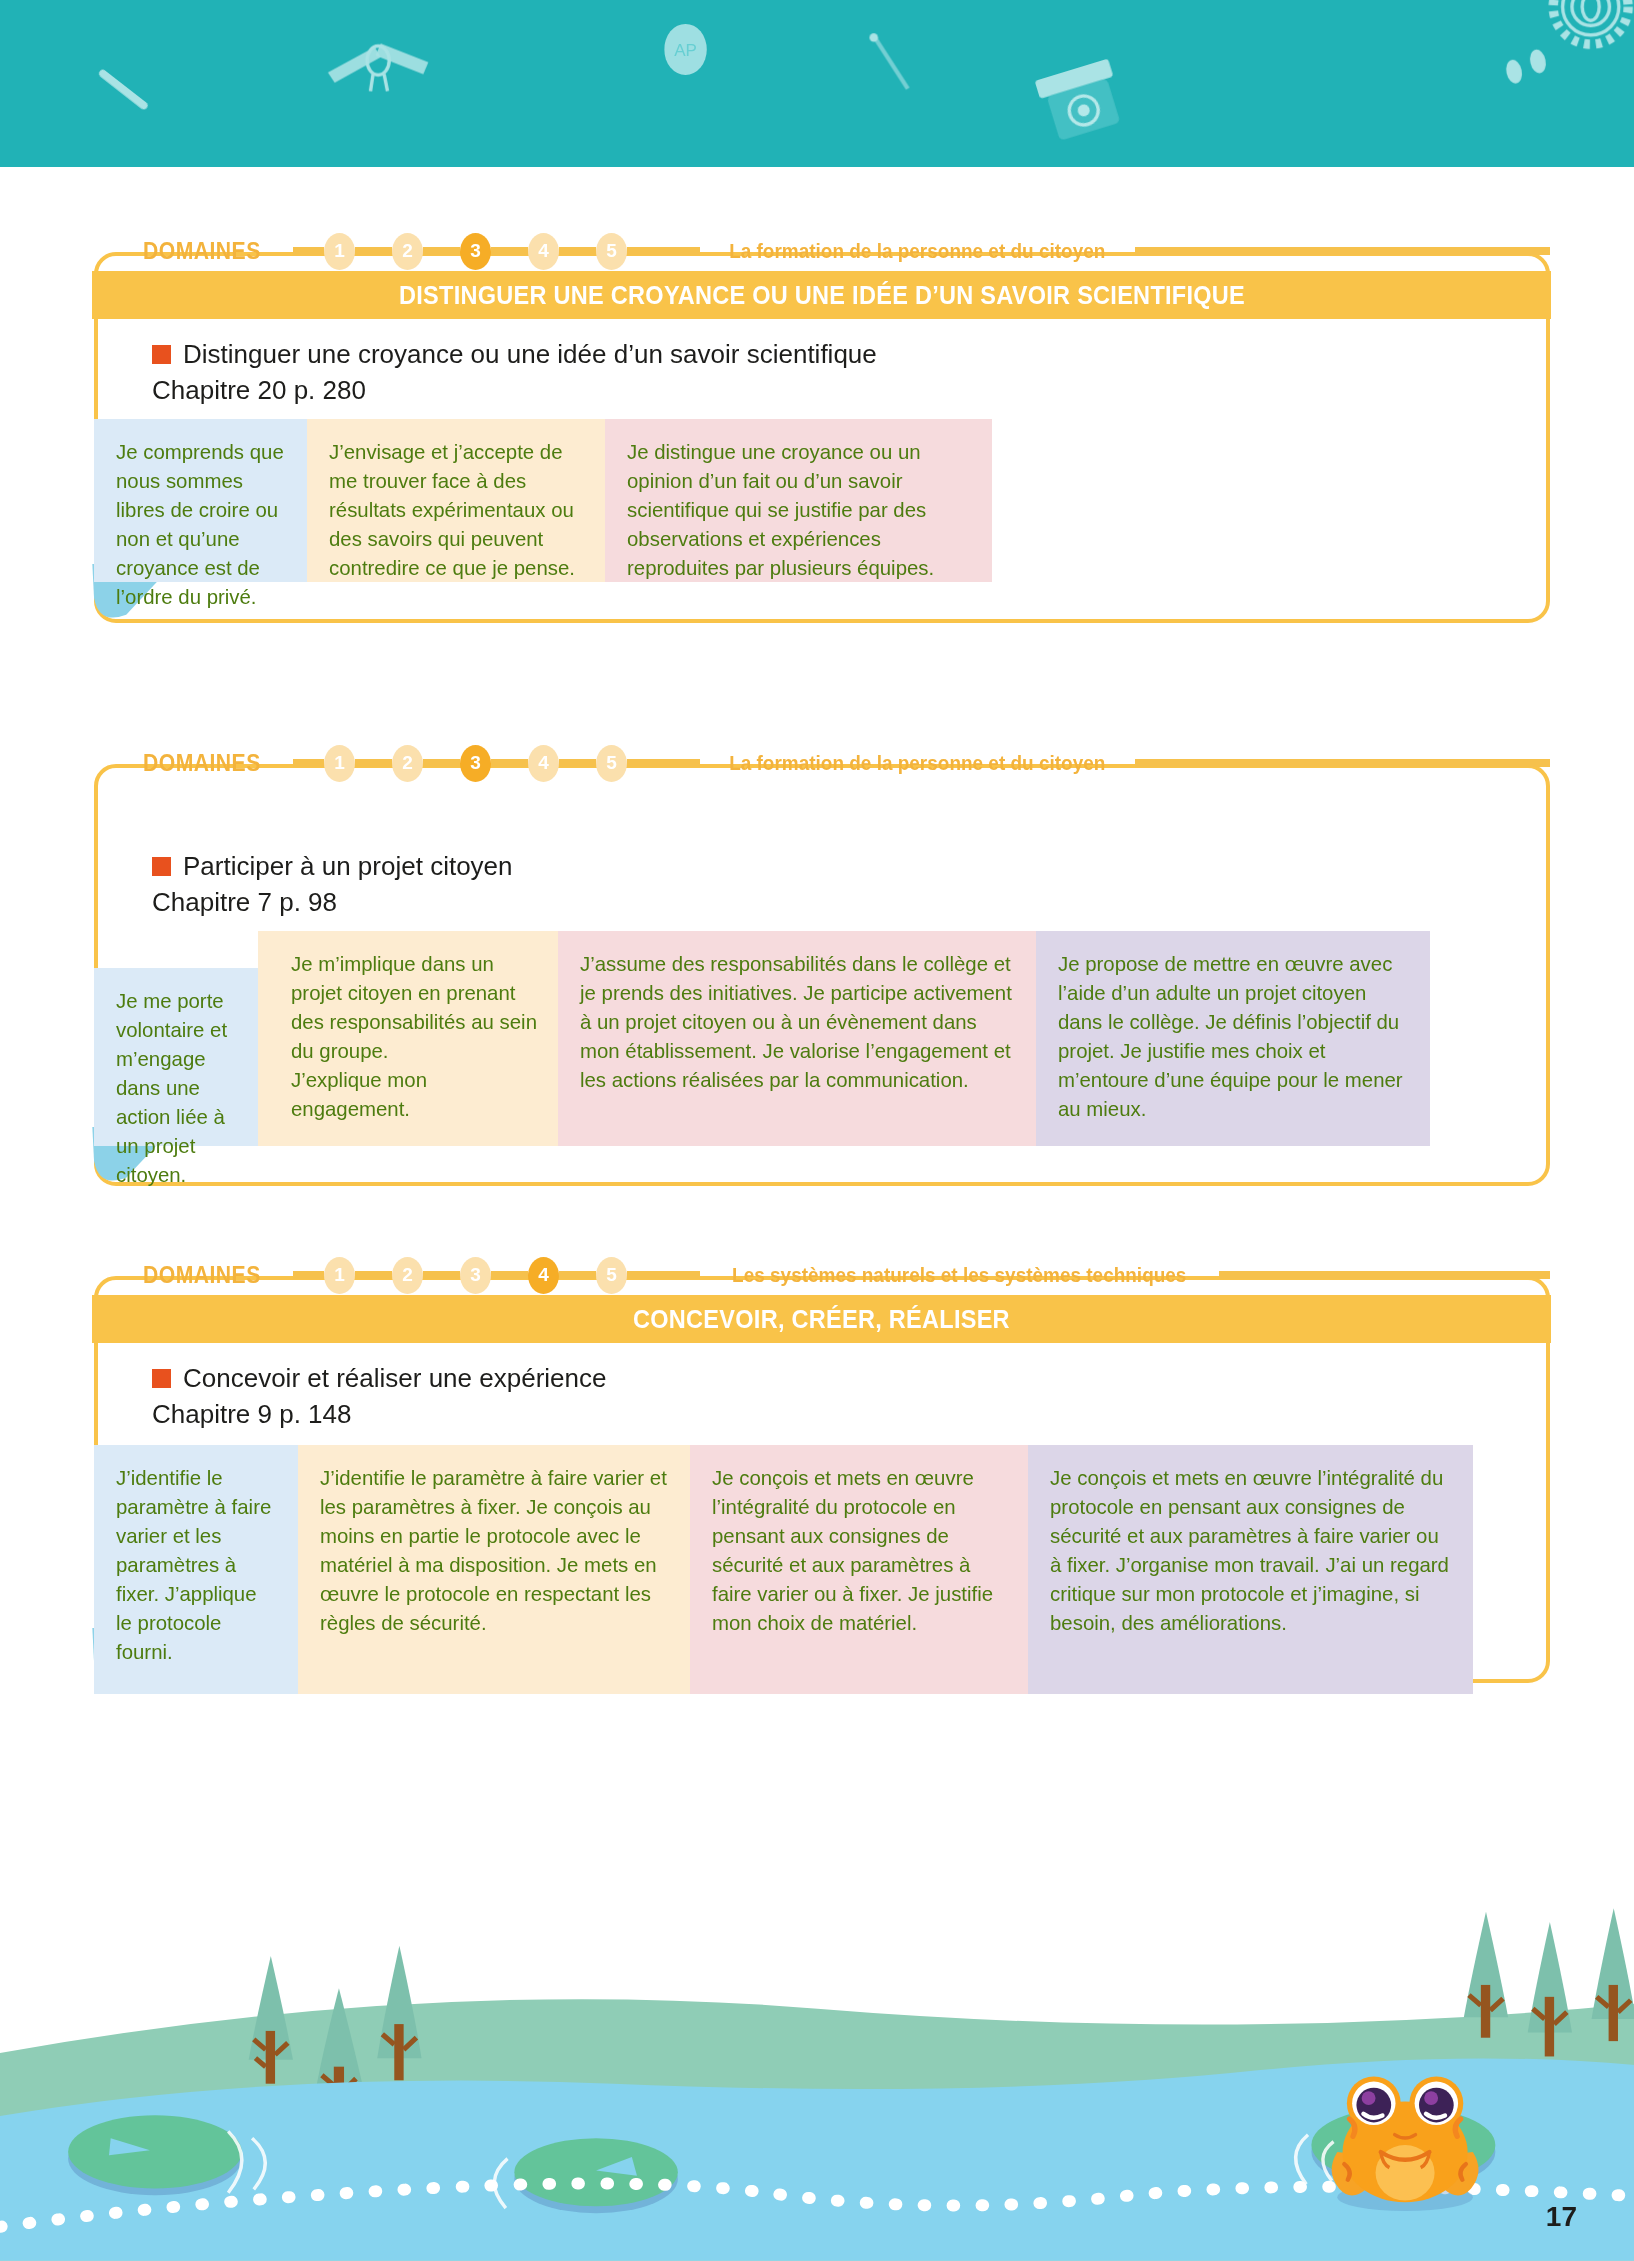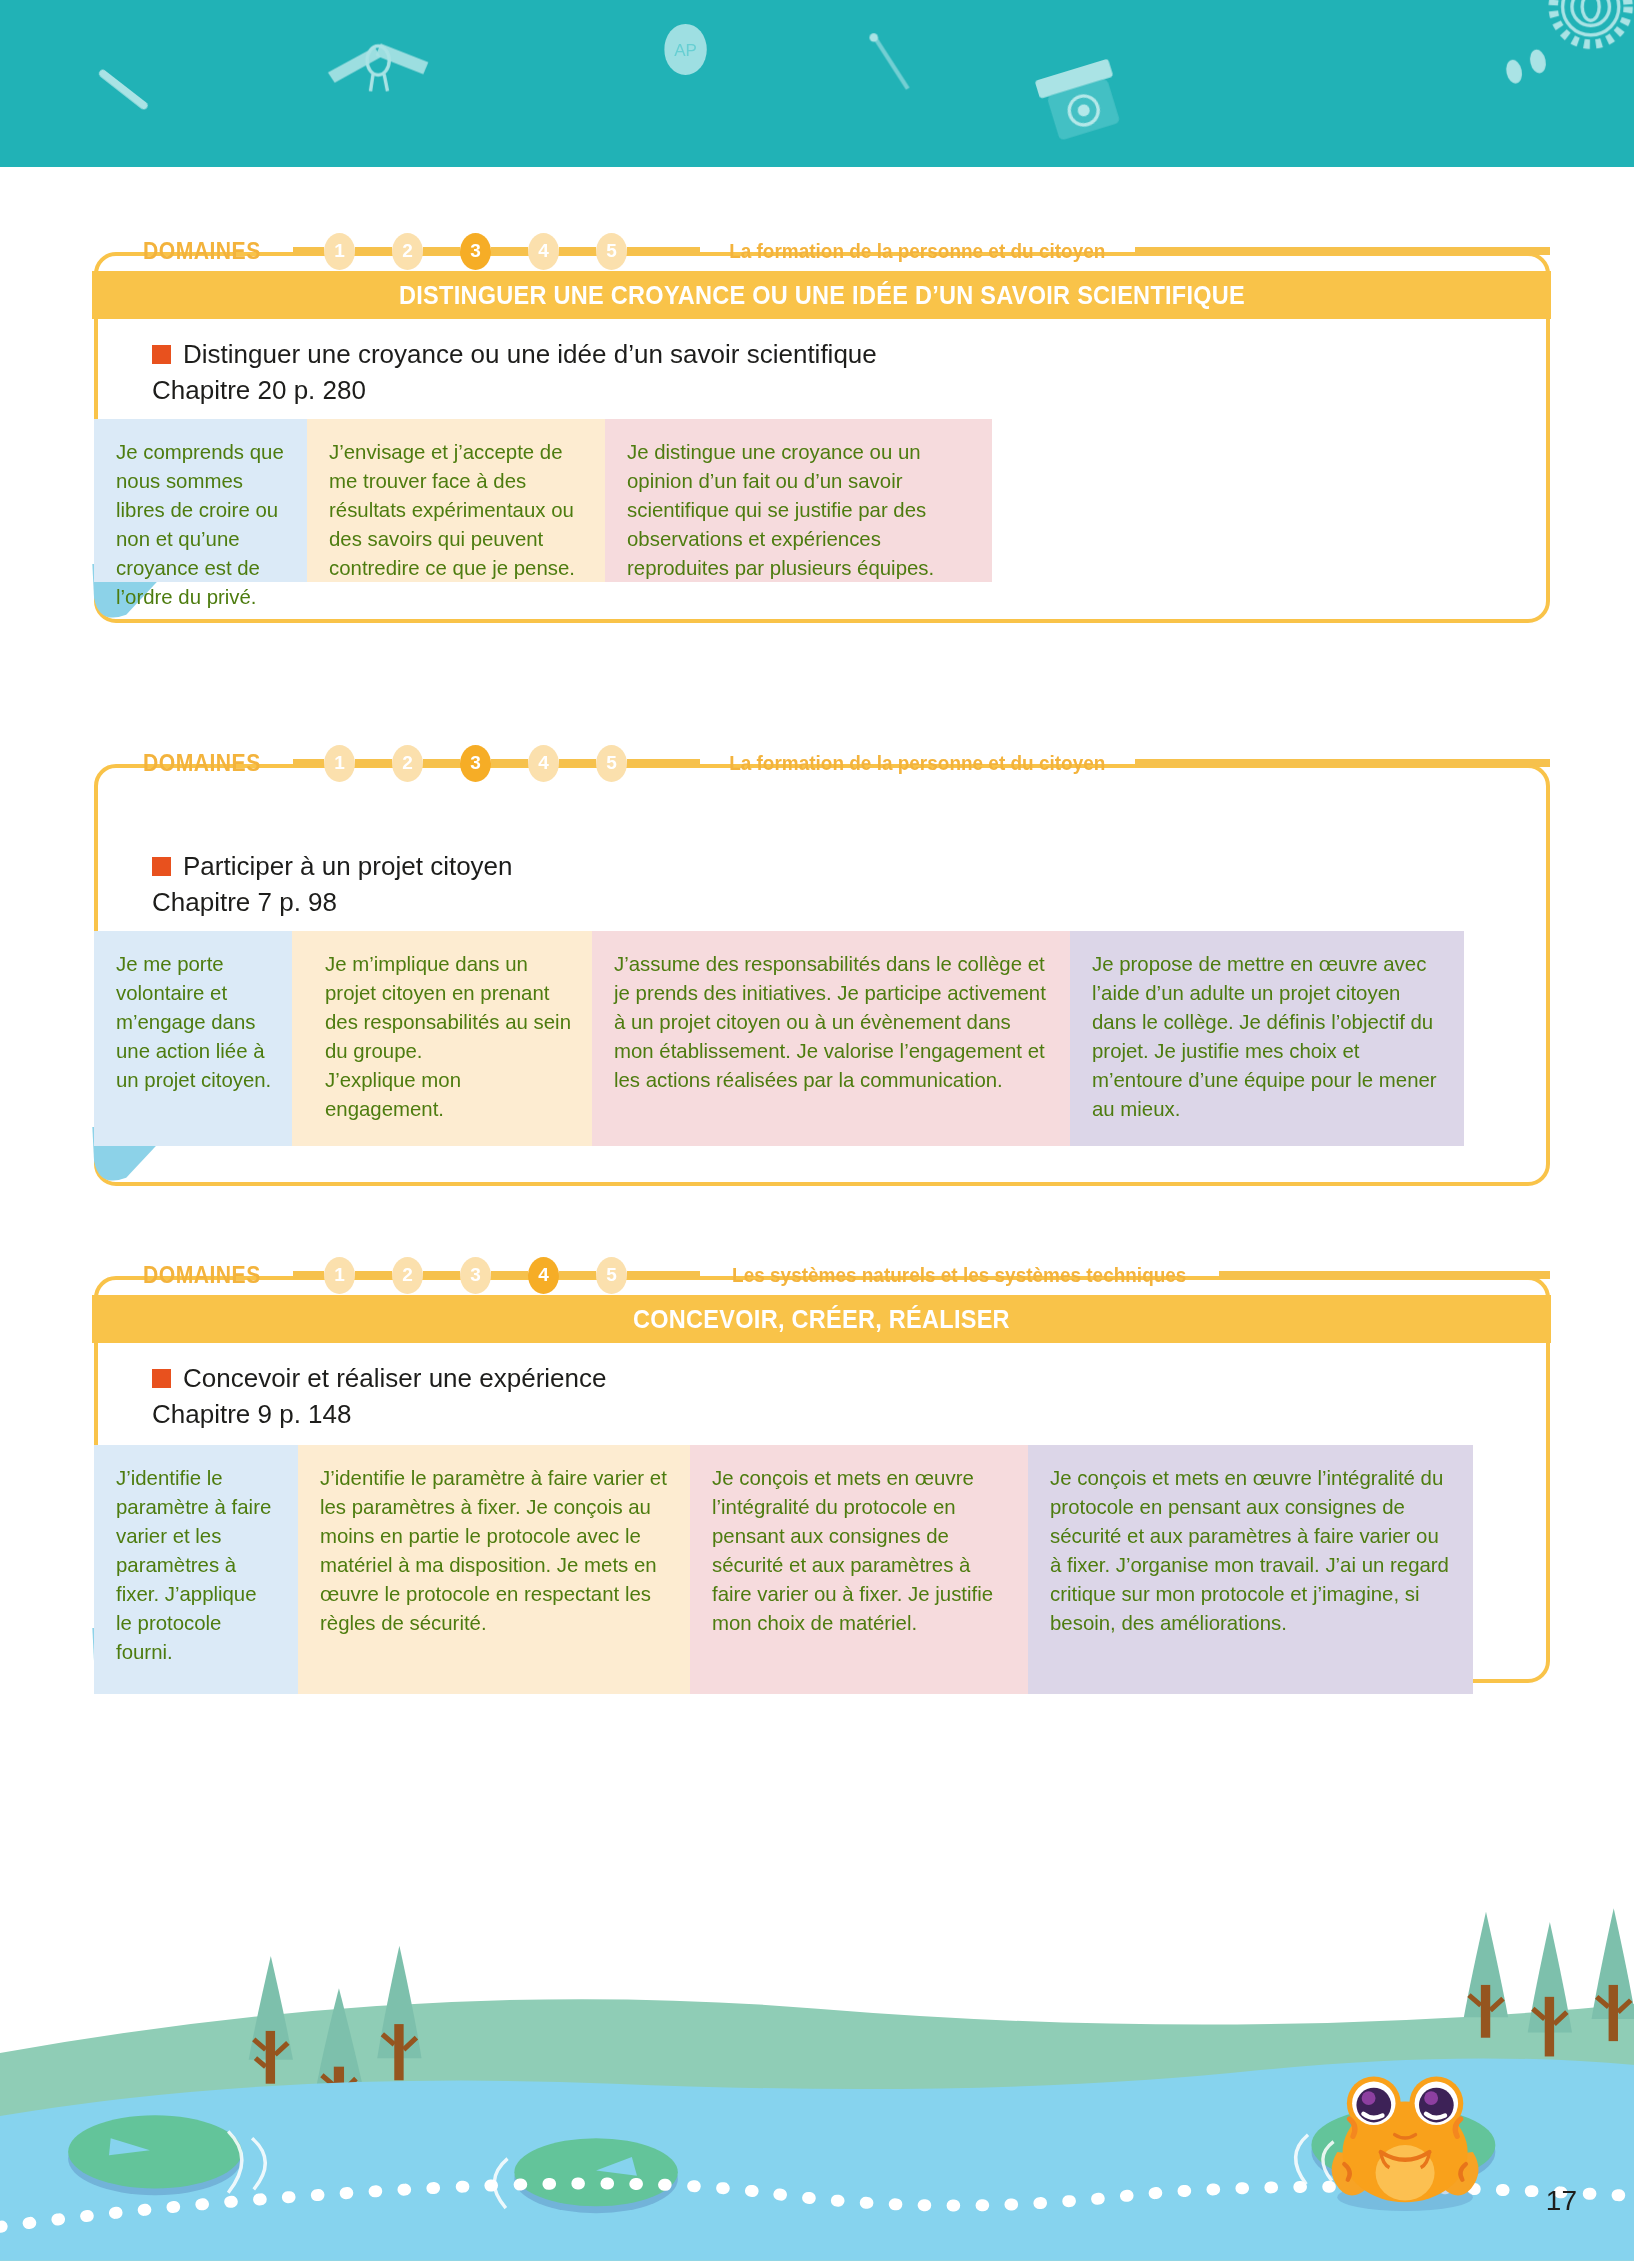--- a/index.html
+++ b/index.html
@@ -87,22 +87,22 @@
   }
   .lvl { padding: 19px 20.4px 22px 22px; font-size: 20.4px; line-height: 1.42; color: #4d7c0f; }
   .lvl.l1 { background: #dbeaf7; }
   .lvl.l2 { background: #fdecd1; }
   .lvl.l3 { background: #f6dbdd; }
   .lvl.l4 { background: #dcd6e8; position: relative; }
 
   
   .scene { position: absolute; left: 0; bottom: 0; width: 1635px; height: 358px; }
   .pagenum {
-    position: absolute; right: 58px; bottom: 44px;
-    font-size: 28px; font-weight: normal; color: #1d1d1b; z-index: 10;
+    position: absolute; right: 58px; bottom: 28px;
+    font-size: 28px; font-weight: bold; color: #1d1d1b; z-index: 10;
   }
 </style>
 </head>
 <body>
 
 <div class="page">
 
   <div class="topbar">
     <svg width="1635" height="167" viewBox="0 0 1920 196">
       <g stroke="#bfeef0" fill="none" opacity=".75">
@@ -218,21 +218,21 @@
 
     <div class="skill">
       <div class="skill-row">
         <span class="sq"></span>
         <span class="skill-name">Participer à un projet citoyen</span>
       </div>
       <div class="skill-chap">Chapitre 7 p. 98</div>
     </div>
 
     <div class="levels" style="top:196px; height:215px;">
-      <div class="lvl l1" style="width:198px;">Je me porte volontaire et m’engage dans une action liée à un projet citoyen.</div>
+      <div class="lvl l1" style="width:164px;margin-top:37px;">Je me porte volontaire et m’engage dans une action liée à un projet citoyen.</div>
       <div class="lvl l2" style="width:300px;padding-left:33px;" style2="">
         <span style="white-space:pre-line;">Je m’implique dans un projet citoyen en prenant des responsabilités au sein du groupe.
 J’explique mon engagement.</span>
       </div>
       <div class="lvl l3" style="width:478px;">J’assume des responsabilités dans le collège et je prends des initiatives. Je participe activement à un projet citoyen ou à un évènement dans mon établissement. Je valorise l’engagement et les actions réalisées par la communication.</div>
       <div class="lvl l4" style="width:394px;">Je propose de mettre en œuvre avec l’aide d’un adulte un projet citoyen dans le collège. Je définis l’objectif du projet. Je justifie mes choix et m’entoure d’une équipe pour le mener au mieux.</div>
     </div>
 
     <svg style="position:absolute;left:-1.7px;top:392px;width:82px;height:61px;z-index:1;" viewBox="0 0 96 72">
       <path d="M0 0 H96 L40 60 Q8 72 2 40 Z" fill="#8cd2e8"></path>

